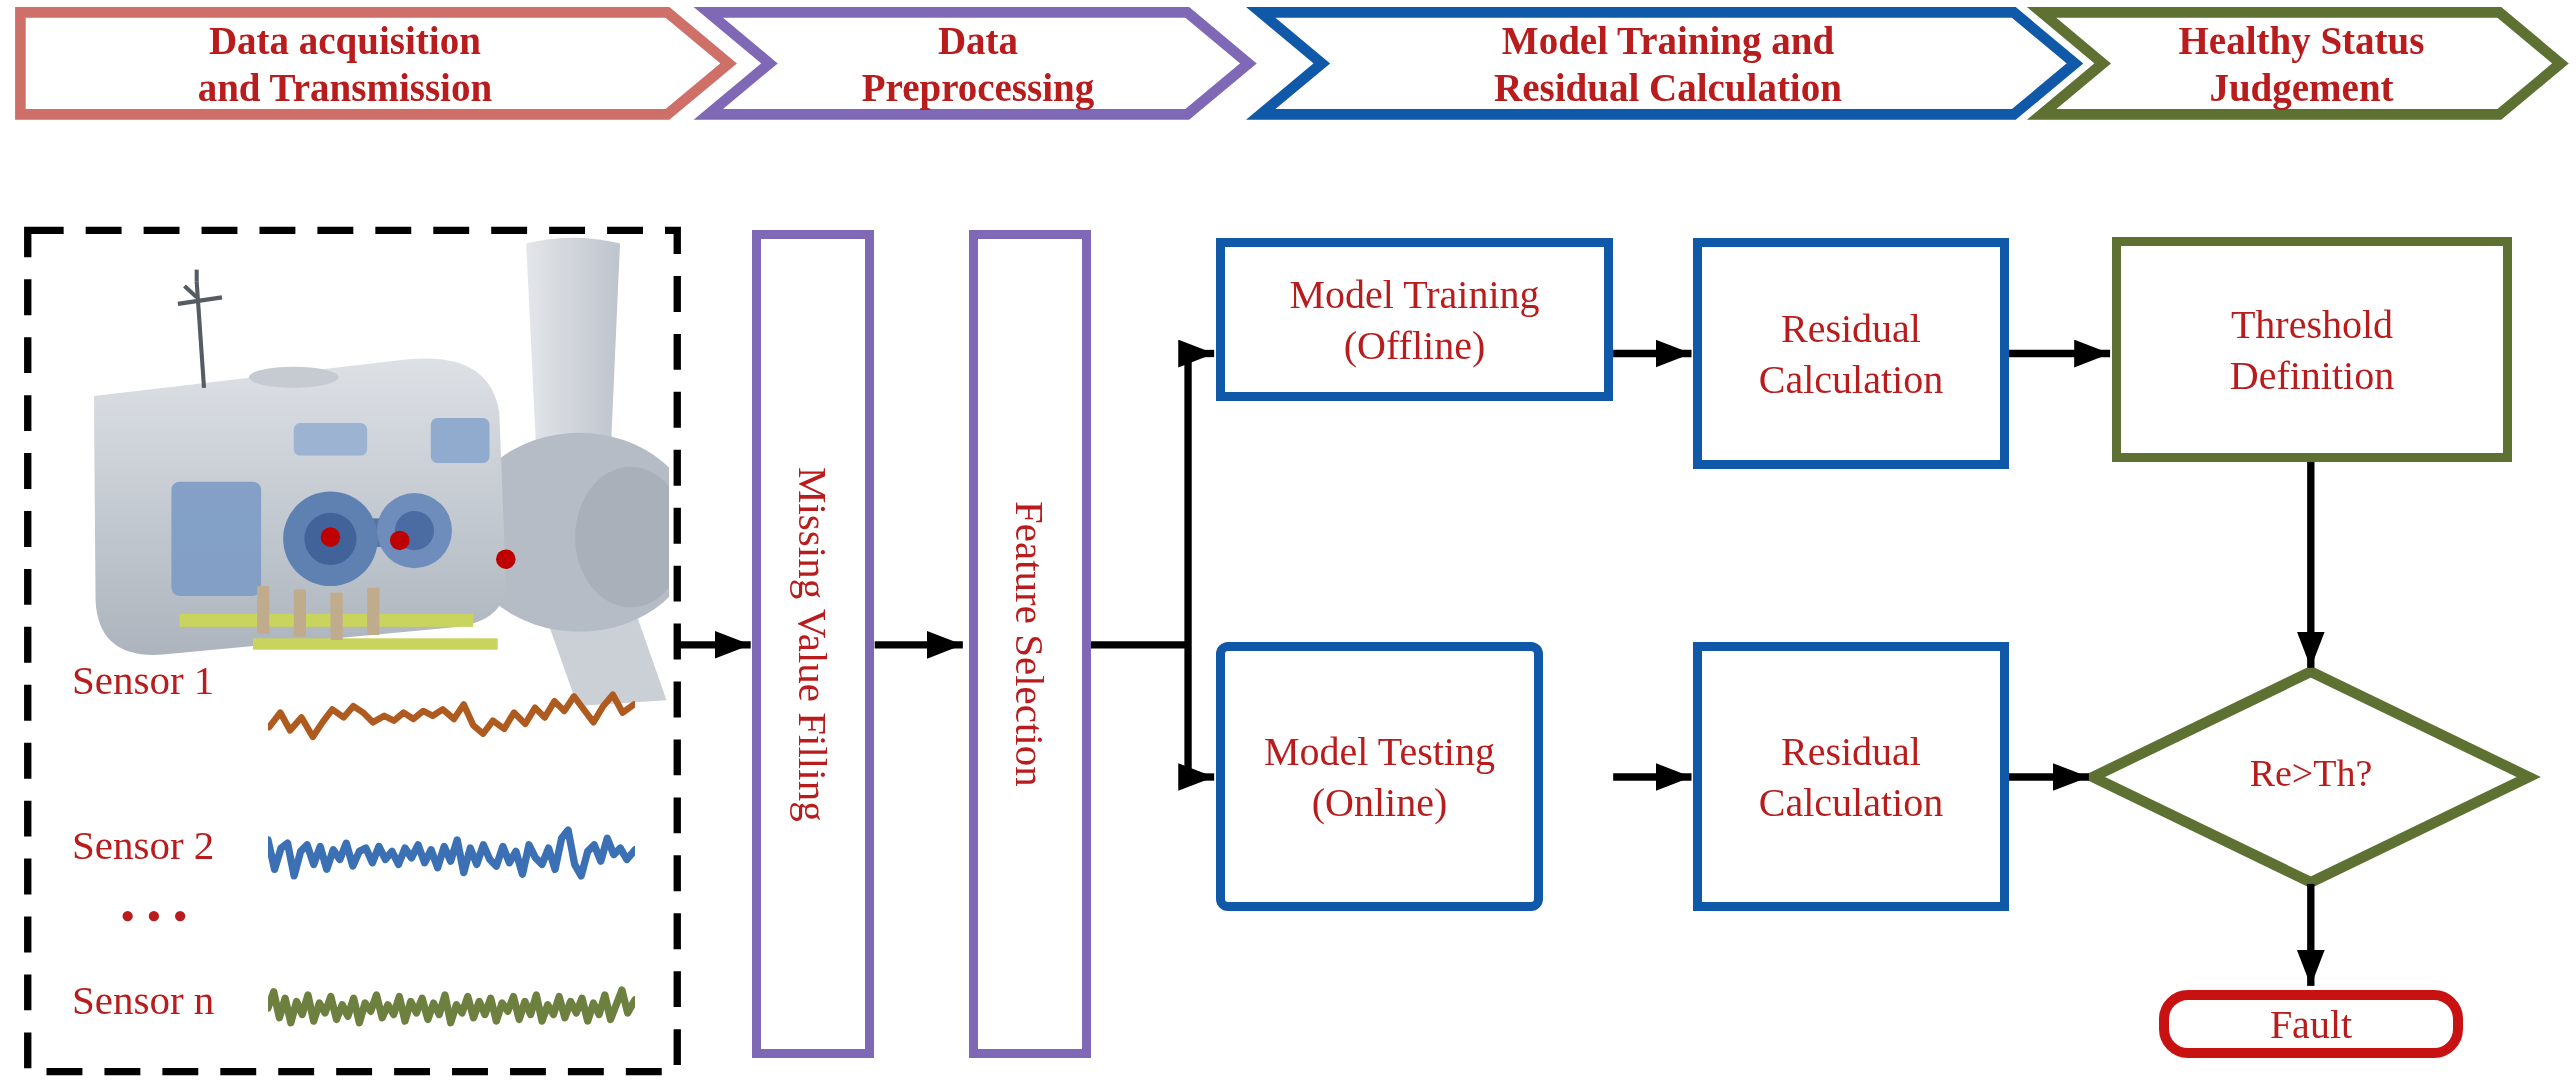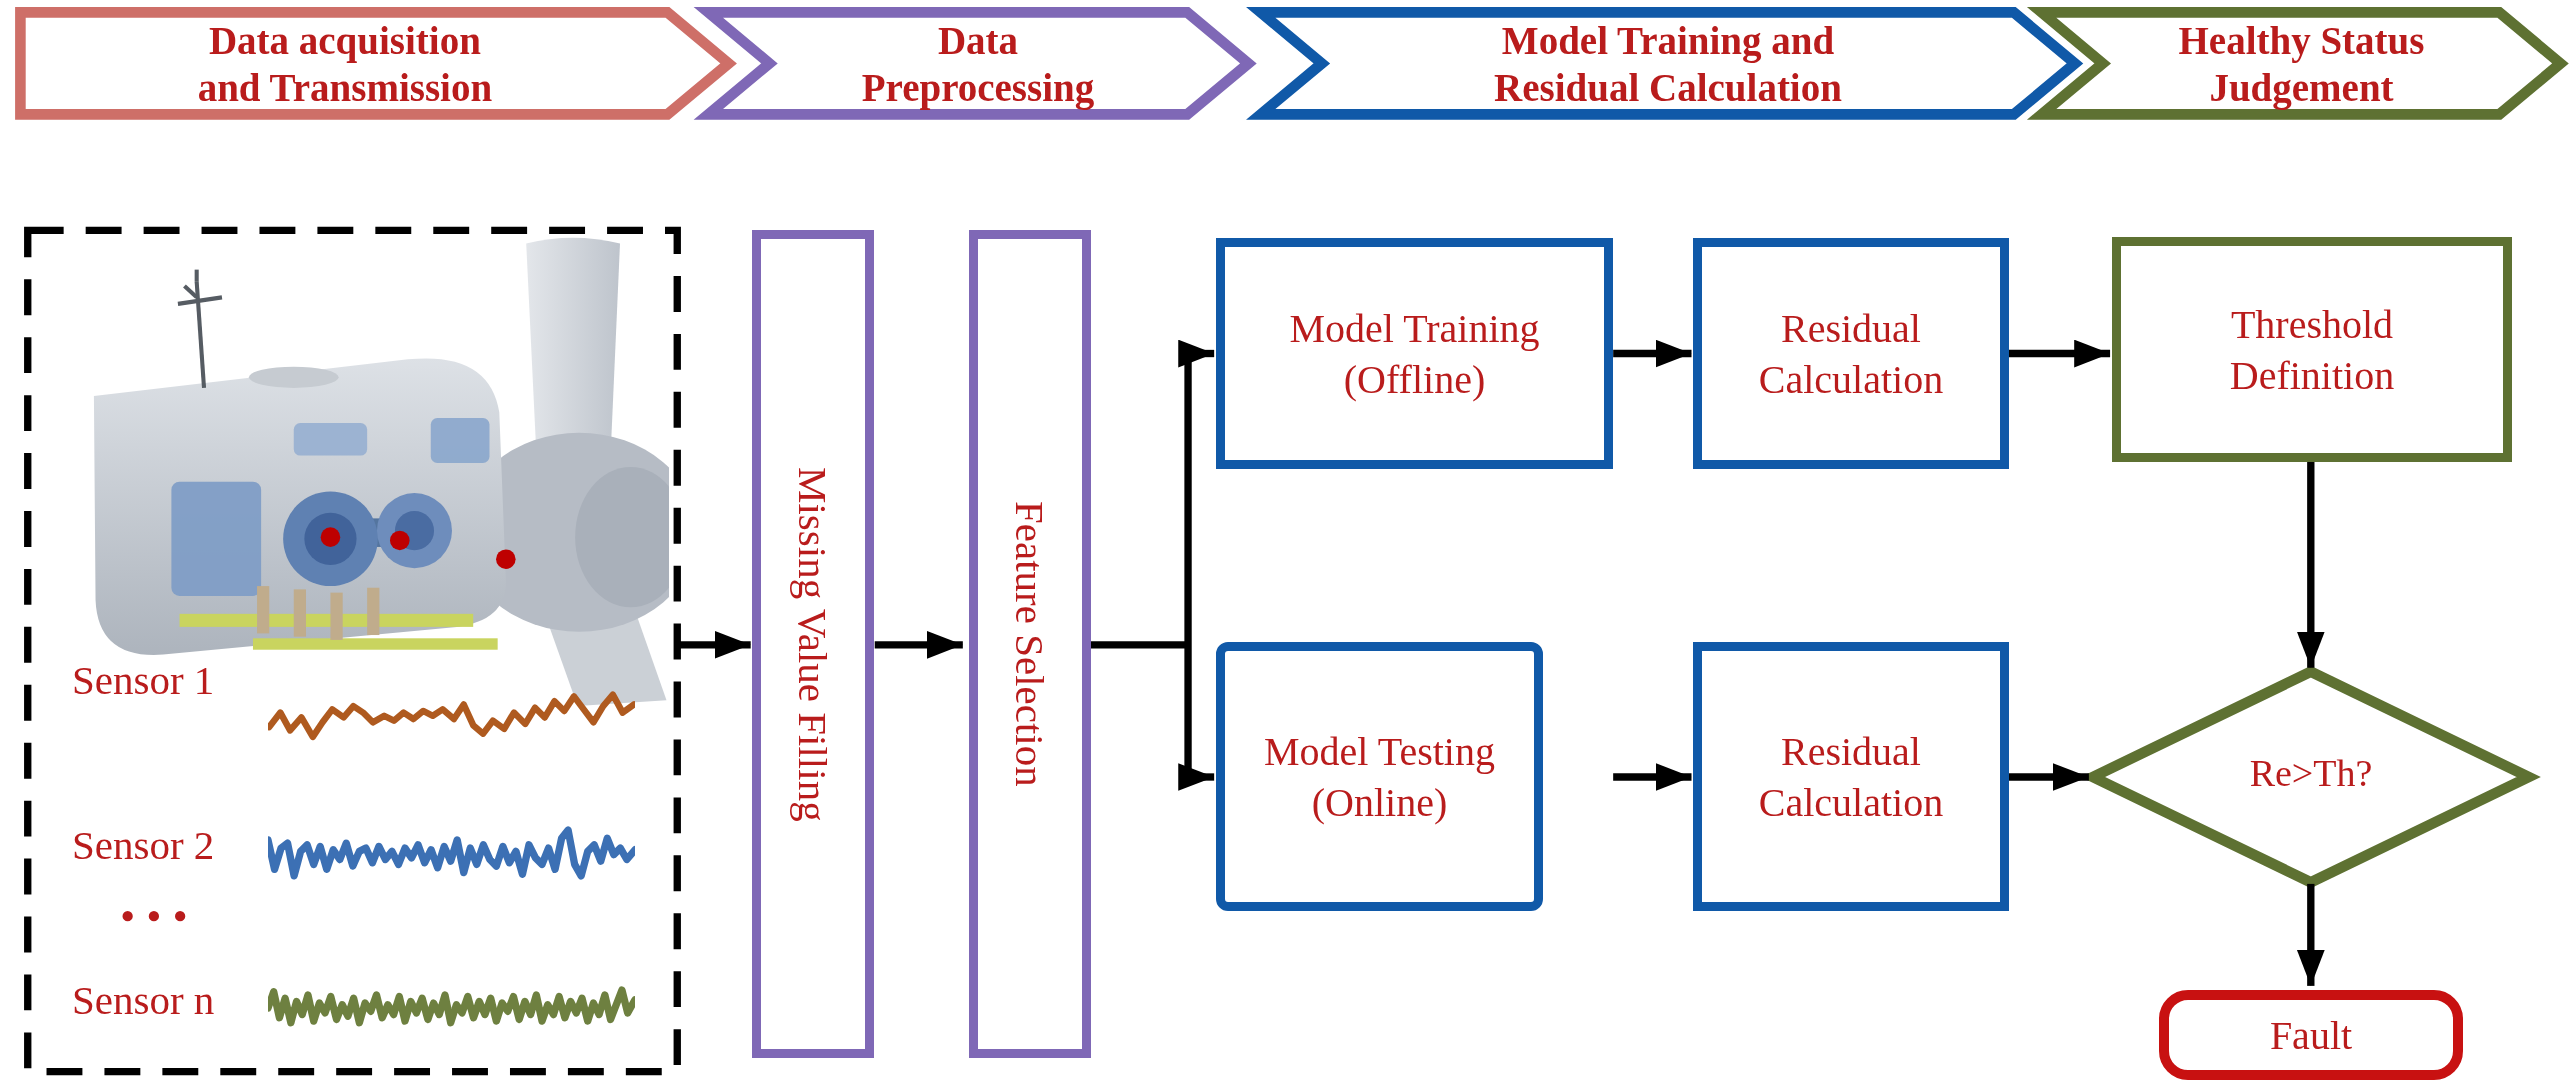--- a/index.html
+++ b/index.html
@@ -146,21 +146,21 @@
     <polyline fill="none" stroke="#6E8040" stroke-width="9" stroke-linejoin="round" stroke-linecap="round" points="0,50 7,30 14,62 21,38 28,68 35,42 42,58 49,34 56,66 63,44 70,56 77,36 84,64 91,46 98,60 105,38 112,68 119,44 126,54 133,34 140,62 147,46 154,58 161,36 168,66 175,42 182,56 189,38 196,64 203,44 210,58 217,34 224,68 231,46 238,56 245,36 252,62 259,42 266,58 273,38 280,66 287,44 294,54 301,36 308,64 315,42 322,58 329,34 336,66 343,46 350,58 357,36 364,62 371,42 378,56 385,38 392,66 399,44 406,58 413,34 420,64 427,46 434,28 441,56 450,40"></polyline>
   </svg>
 
   <div class="vbox" style="left:752px;top:230px;width:122px;height:828px;">
     <span class="vtext">Missing Value Filling</span>
   </div>
   <div class="vbox" style="left:969px;top:230px;width:122px;height:828px;">
     <span class="vtext">Feature Selection</span>
   </div>
 
-  <div class="node blue-border" style="left:1216px;top:238px;width:397px;height:231px;">
+  <div class="node blue-border" style="left:1216px;top:238px;width:397px;height:163px;">
     <span>Model Training</span>
     <span>(Offline)</span>
   </div>
   <div class="node blue-border" style="left:1693px;top:238px;width:316px;height:231px;">
     <span>Residual</span>
     <span>Calculation</span>
   </div>
   <div class="node olive-border" style="left:2112px;top:237px;width:400px;height:225px;">
     <span>Threshold</span>
     <span>Definition</span>
@@ -169,18 +169,18 @@
   <div class="node blue-border" style="left:1216px;top:642px;width:327px;height:269px;border-radius:12px;">
     <span>Model Testing</span>
     <span>(Online)</span>
   </div>
   <div class="node blue-border" style="left:1693px;top:642px;width:316px;height:269px;">
     <span>Residual</span>
     <span>Calculation</span>
   </div>
 
   <div class="decision-label">Re&gt;Th?</div>
-  <div class="fault-node" style="left:2159px;top:990px;width:304px;height:90px;">
+  <div class="fault-node" style="left:2159px;top:990px;width:304px;height:68px;">
     <span>Fault</span>
   </div>
 
 </div>
 
 
 </body></html>

